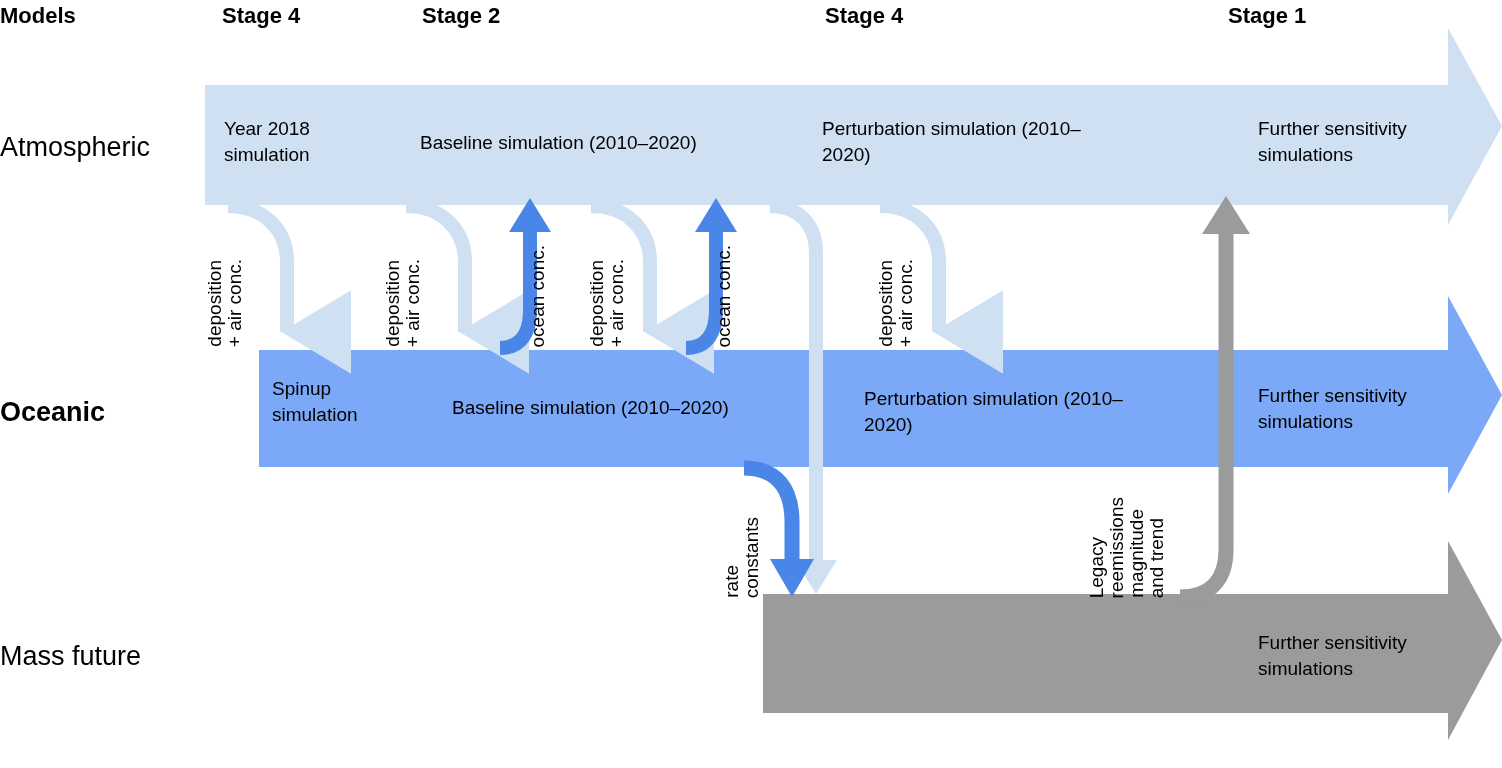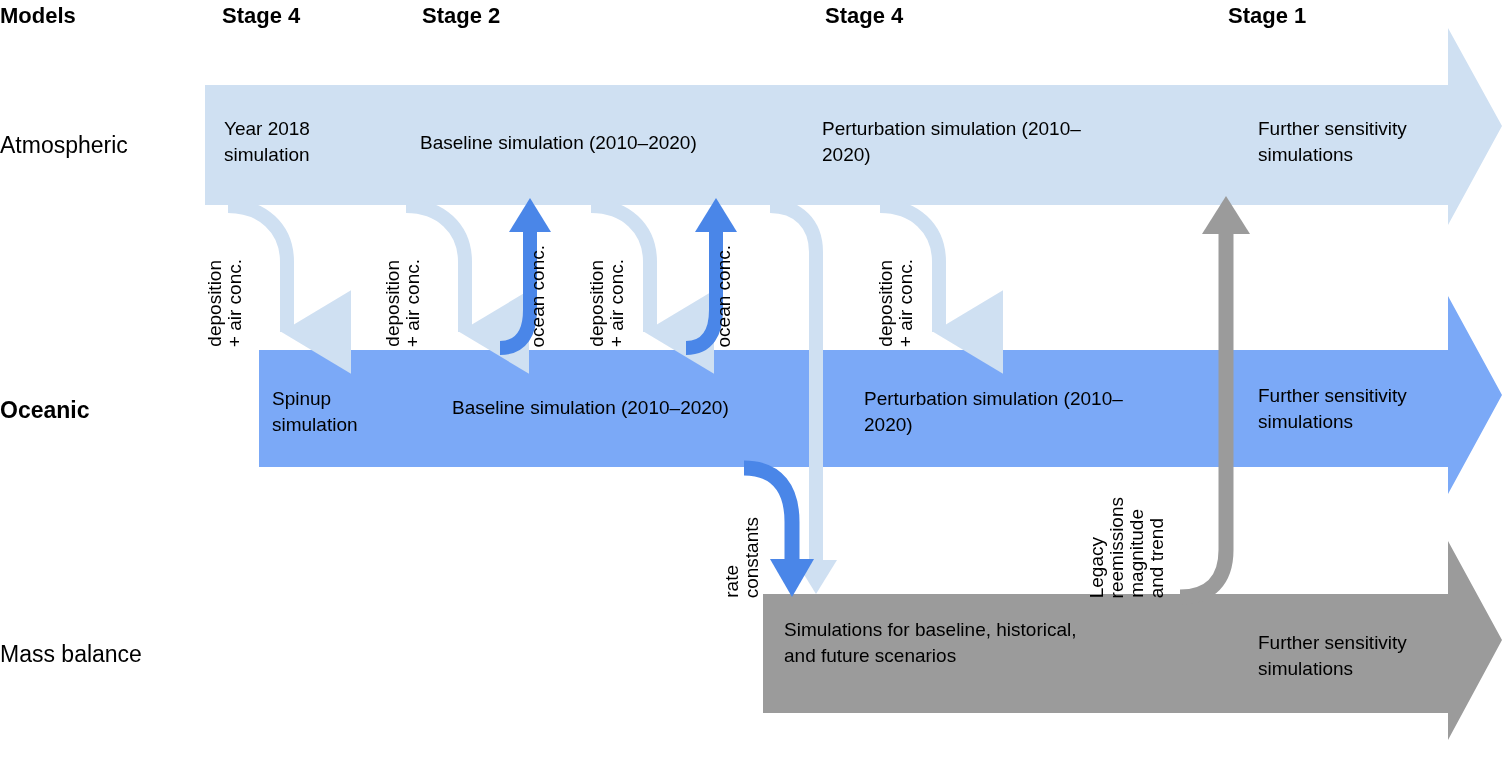--- a/index.html
+++ b/index.html
@@ -1,21 +1,21 @@
 <!DOCTYPE html>
 <html><head>
 <meta charset="utf-8">
 <style>
   html,body{margin:0;padding:0;background:#fff;}
   body{width:1502px;height:768px;font-family:"Liberation Sans",sans-serif;color:#000;overflow:hidden;}
   #stage{position:relative;width:1502px;height:768px;}
   svg#canvas{position:absolute;left:0;top:0;width:1502px;height:768px;}
 
   .lbl{position:absolute;white-space:pre-line;}
-  .row-label{font-size:23px;line-height:1.25;}
+  .row-label{font-size:27px;line-height:1.25;}
   .stage-hdr{font-size:22px;font-weight:bold;}
   .band-text{font-size:19px;line-height:1.35;}
   .vcol{position:absolute;display:flex;flex-direction:row;align-items:flex-end;}
   .vcol > span{
     writing-mode:vertical-rl;
     transform:rotate(180deg);
     font-size:19px;
     line-height:1.05;
     white-space:nowrap;
     display:block;
@@ -68,40 +68,38 @@
 
   <div class="lbl stage-hdr" style="left:0px;top:3px;">Models</div>
 
   <div class="lbl stage-hdr" style="left:222px;top:3px;">Stage 4</div>
   <div class="lbl stage-hdr" style="left:422px;top:3px;text-align:center;">Stage 2</div>
   <div class="lbl stage-hdr" style="left:825px;top:3px;">Stage 4</div>
   <div class="lbl stage-hdr" style="left:1228px;top:3px;">Stage 1</div>
 
   <div class="lbl row-label" style="left:0px;top:131px;">Atmospheric</div>
   <div class="lbl row-label" style="left:0px;top:396px;font-weight:bold;">Oceanic</div>
-  <div class="lbl row-label" style="left:0px;top:640px;">Mass balance</div>
+  <div class="lbl row-label" style="left:0px;top:640px;">Mass future</div>
 
   <div class="lbl band-text" style="left:224px;top:116px;width:180px;">Year 2018
 simulation</div>
   <div class="lbl band-text" style="left:420px;top:130px;width:390px;">Baseline simulation (2010–2020)</div>
   <div class="lbl band-text" style="left:822px;top:116px;width:340px;">Perturbation simulation (2010–
 2020)</div>
   <div class="lbl band-text" style="left:1258px;top:116px;width:200px;">Further sensitivity
 simulations</div>
 
-  <div class="lbl band-text" style="left:272px;top:376px;width:140px;margin-top:10px;">Spinup
+  <div class="lbl band-text" style="left:272px;top:376px;width:140px;">Spinup
 simulation</div>
   <div class="lbl band-text" style="left:452px;top:395px;width:400px;">Baseline simulation (2010–2020)</div>
   <div class="lbl band-text" style="left:864px;top:386px;width:320px;">Perturbation simulation (2010–
 2020)</div>
   <div class="lbl band-text" style="left:1258px;top:383px;width:200px;">Further sensitivity
 simulations</div>
 
-  <div class="lbl band-text" style="left:784px;top:617px;width:400px;">Simulations for baseline, historical,
-and future scenarios</div>
   <div class="lbl band-text" style="left:1258px;top:630px;width:200px;">Further sensitivity
 simulations</div>
 
   <div class="vcol" style="left:205px;top:217px;height:130px;">
     <span>deposition</span>
     <span>+ air conc.</span>
   </div>
 
   <div class="vcol" style="left:383px;top:217px;height:130px;">
     <span>deposition</span>

